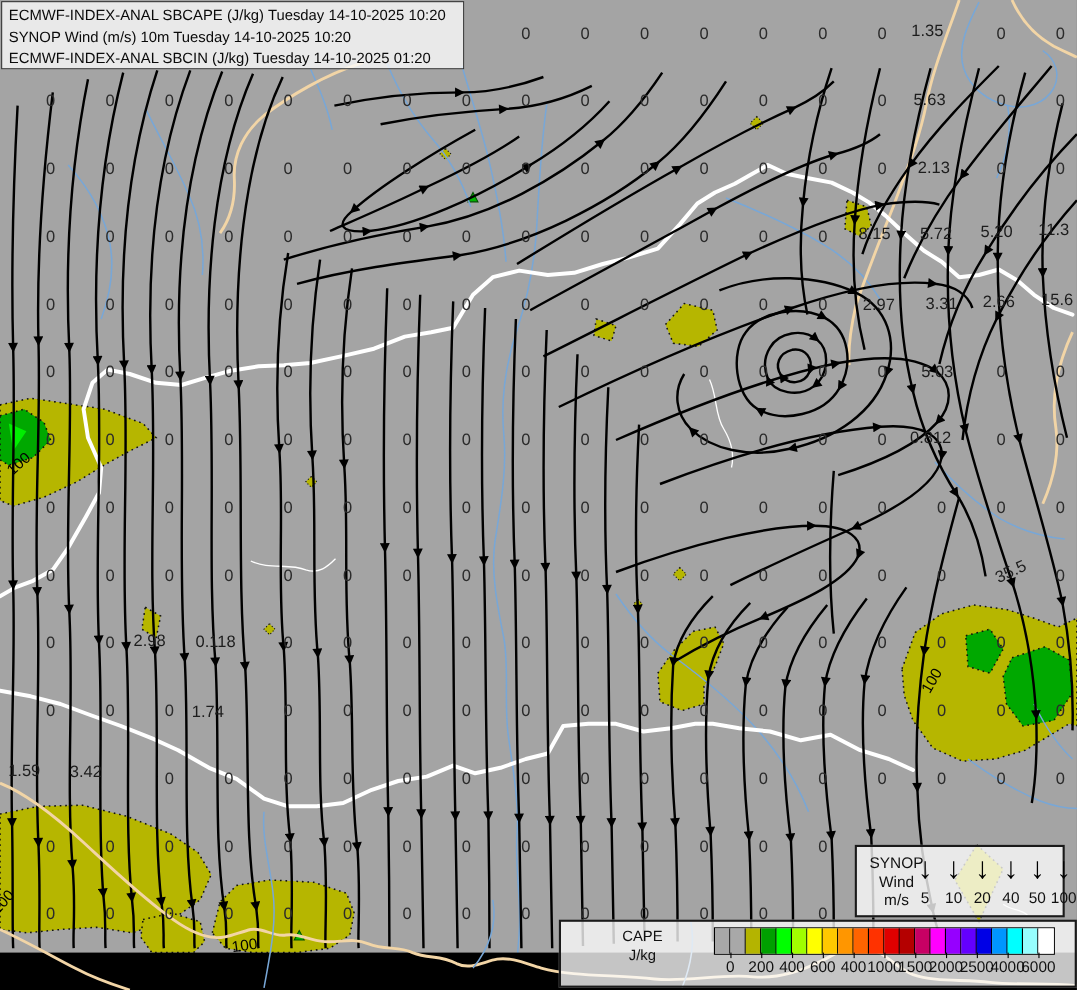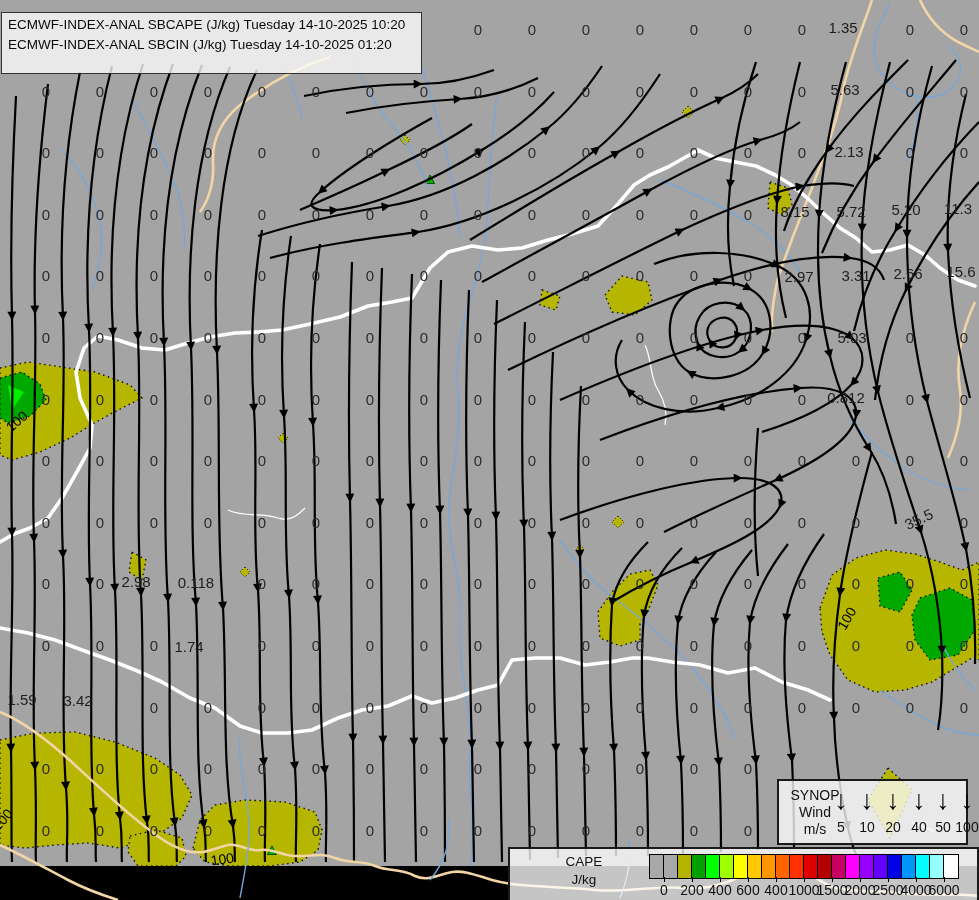--- a/index.html
+++ b/index.html
@@ -1,19 +1,19 @@
 <!DOCTYPE html>
 <html><head>
 <meta charset="utf-8">
 <style>
   html,body{margin:0;padding:0;background:#666;}
   #app{position:relative;width:979px;height:900px;background:#a4a4a4;overflow:hidden;
        font-family:"Liberation Sans", sans-serif;}
   #map-svg{position:absolute;left:0;top:0;}
-  .panel{position:absolute;background:rgba(252,252,252,0.78);border:2px solid #1a1a1a;box-sizing:border-box;margin-top:11px;}
+  .panel{position:absolute;background:rgba(252,252,252,0.78);border:2px solid #1a1a1a;box-sizing:border-box;}
   #title-box{left:1px;top:1px;width:421px;height:62px;border:1px solid #333;padding:2px 6px;}
   #title-box .tl{font-size:13.5px;color:#0a0a0a;line-height:19.5px;white-space:nowrap;}
   #wind-legend{left:777px;top:768px;width:191px;height:66px;}
   #wind-legend .wcol{position:absolute;left:10px;top:6px;font-size:14px;color:#111;text-align:center;width:52px;line-height:17px;}
   .warrow{position:absolute;top:2px;width:26px;height:34px;text-align:center;font-size:27px;font-weight:bold;color:#000;line-height:34px;}
   .wnum{position:absolute;top:38px;width:26px;text-align:center;font-size:14px;color:#111;}
   #cape-legend{left:508px;top:836px;width:471px;height:62px;}
   #cape-legend .ctitle{position:absolute;left:6px;top:4px;width:136px;text-align:center;font-size:13.5px;color:#111;line-height:18px;}
   #cbar{position:absolute;left:139px;top:5px;height:23px;display:flex;border:1px solid #000;}
   .cbox{width:14px;height:23px;border-right:1px solid #000;box-sizing:border-box;}
@@ -392,20 +392,21 @@
         <text x="0" y="0" text-anchor="middle" font-size="15" fill="#1d1d1d" transform="translate(78,706)">3.42</text>
         <text x="0" y="0" text-anchor="middle" font-size="14" fill="#000" transform="translate(20,425) rotate(-42)">100</text>
         <text x="0" y="0" text-anchor="middle" font-size="14" fill="#000" transform="translate(851,621) rotate(-60)">100</text>
         <text x="0" y="0" text-anchor="middle" font-size="14" fill="#000" transform="translate(223,864) rotate(-8)">100</text>
         <text x="0" y="0" text-anchor="middle" font-size="14" fill="#000" transform="translate(6,823) rotate(-48)">100</text>
       </g>
   </svg>
 
   <div id="title-box" class="panel">
     <div class="tl">ECMWF-INDEX-ANAL SBCAPE (J/kg) Tuesday 14-10-2025 10:20</div>
+    <div class="tl">SYNOP Wind (m/s) 10m Tuesday 14-10-2025 10:20</div>
     <div class="tl">ECMWF-INDEX-ANAL SBCIN (J/kg) Tuesday 14-10-2025 01:20</div>
   </div>
 
   <div id="wind-legend" class="panel">
     <div class="wcol">
       <div>SYNOP</div>
       <div>Wind</div>
       <div>m/s</div>
     </div>
     <div id="wind-arrows">

